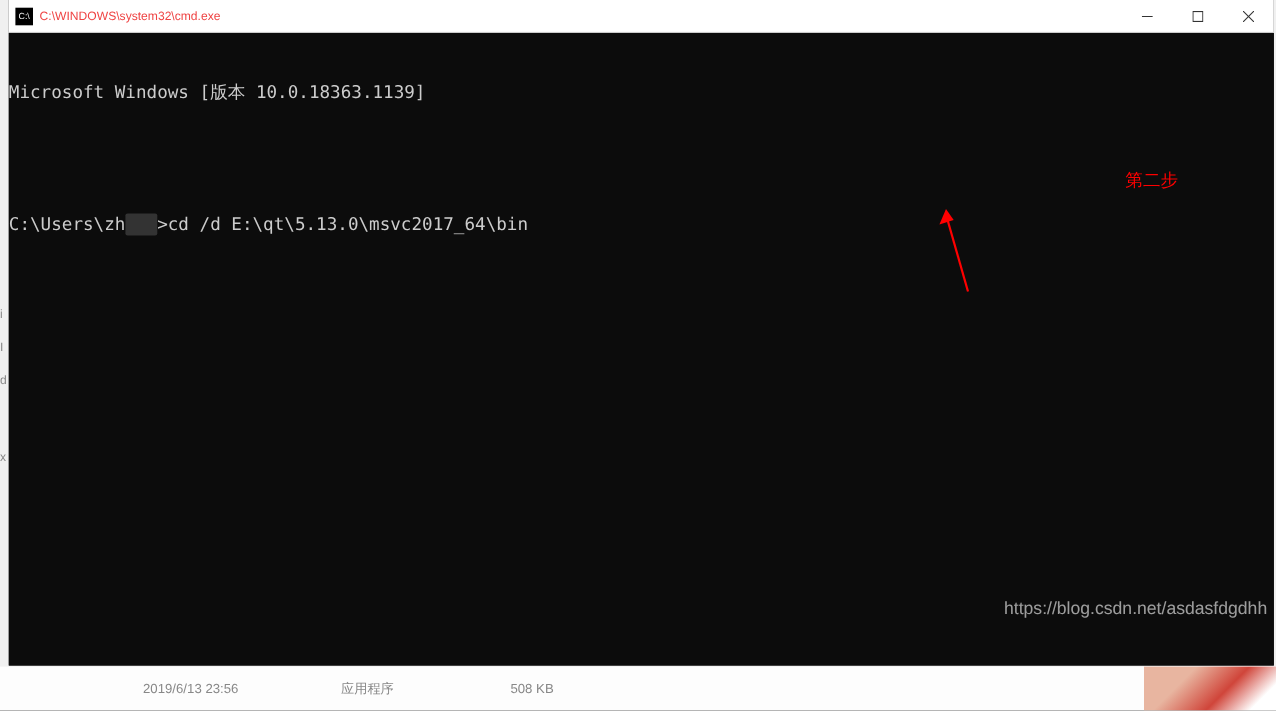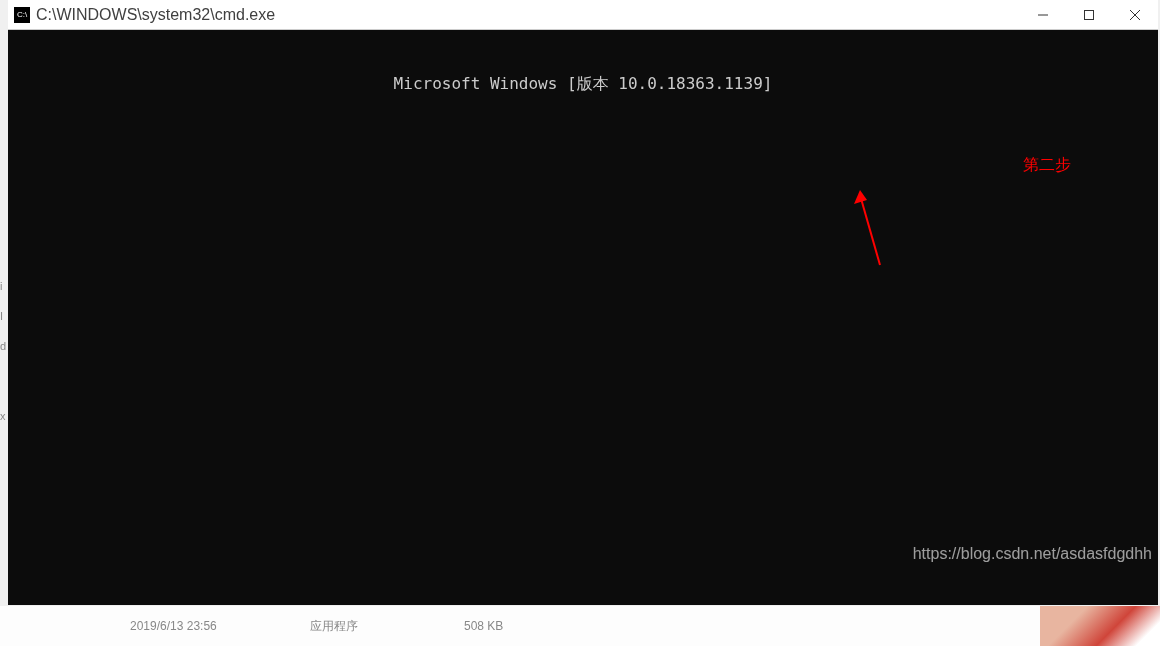--- a/index.html
+++ b/index.html
@@ -39,22 +39,22 @@
       background: #000;
       margin-right: 6px;
       display: flex;
       align-items: center;
       justify-content: center;
       font-size: 8px;
       color: #fff;
     }
     .titlebar-text {
       flex: 1;
-      font-size: 16px;
-      color: #404040;
+      font-size: 11px;
+      color: #ef4444;
     }
     .titlebar-controls {
       display: flex;
       height: 100%;
     }
     .titlebar-btn {
       width: 46px;
       height: 100%;
       display: flex;
       align-items: center;
@@ -71,21 +71,20 @@
       flex: 1;
       background: #0c0c0c;
       padding: 4px 0 0 0;
       font-family: "NSimSun", "SimSun", "Consolas", monospace;
       font-size: 16px;
       line-height: 20px;
       color: #cccccc;
       white-space: pre;
       position: relative;
       overflow: hidden;
-      text-align: center;
     }
     .terminal-line {
       white-space: pre;
     }
     .annotation {
       position: absolute;
       color: #ff0000;
       font-family: "Microsoft YaHei", sans-serif;
       font-size: 16px;
       pointer-events: none;
@@ -175,20 +174,21 @@
             <line x1="0" y1="0" x2="10" y2="10" stroke="#333" stroke-width="1"></line>
             <line x1="10" y1="0" x2="0" y2="10" stroke="#333" stroke-width="1"></line>
           </svg>
       </div>
     </div>
   </div>
 
   <div class="terminal">
     <div class="terminal-line">Microsoft Windows [版本 10.0.18363.1139]</div>
     <div class="terminal-line"> </div>
+    <div class="terminal-line"><span>C:\Users\zh</span><span class="redact">   </span><span>&gt;cd /d E:\qt\5.13.0\msvc2017_64\bin</span></div>
     <div class="terminal-line"> </div>
 
     <div class="annotation annotation-text">第二步</div>
     <svg class="annotation annotation-arrow" width="40" height="80" viewBox="0 0 40 80">
       <line x1="10" y1="5" x2="30" y2="75" stroke="#ff0000" stroke-width="2"></line>
       <polygon points="10,0 4,14 17,10" fill="#ff0000"></polygon>
     </svg>
   </div>
 
   <div class="watermark">https://blog.csdn.net/asdasfdgdhh</div>

